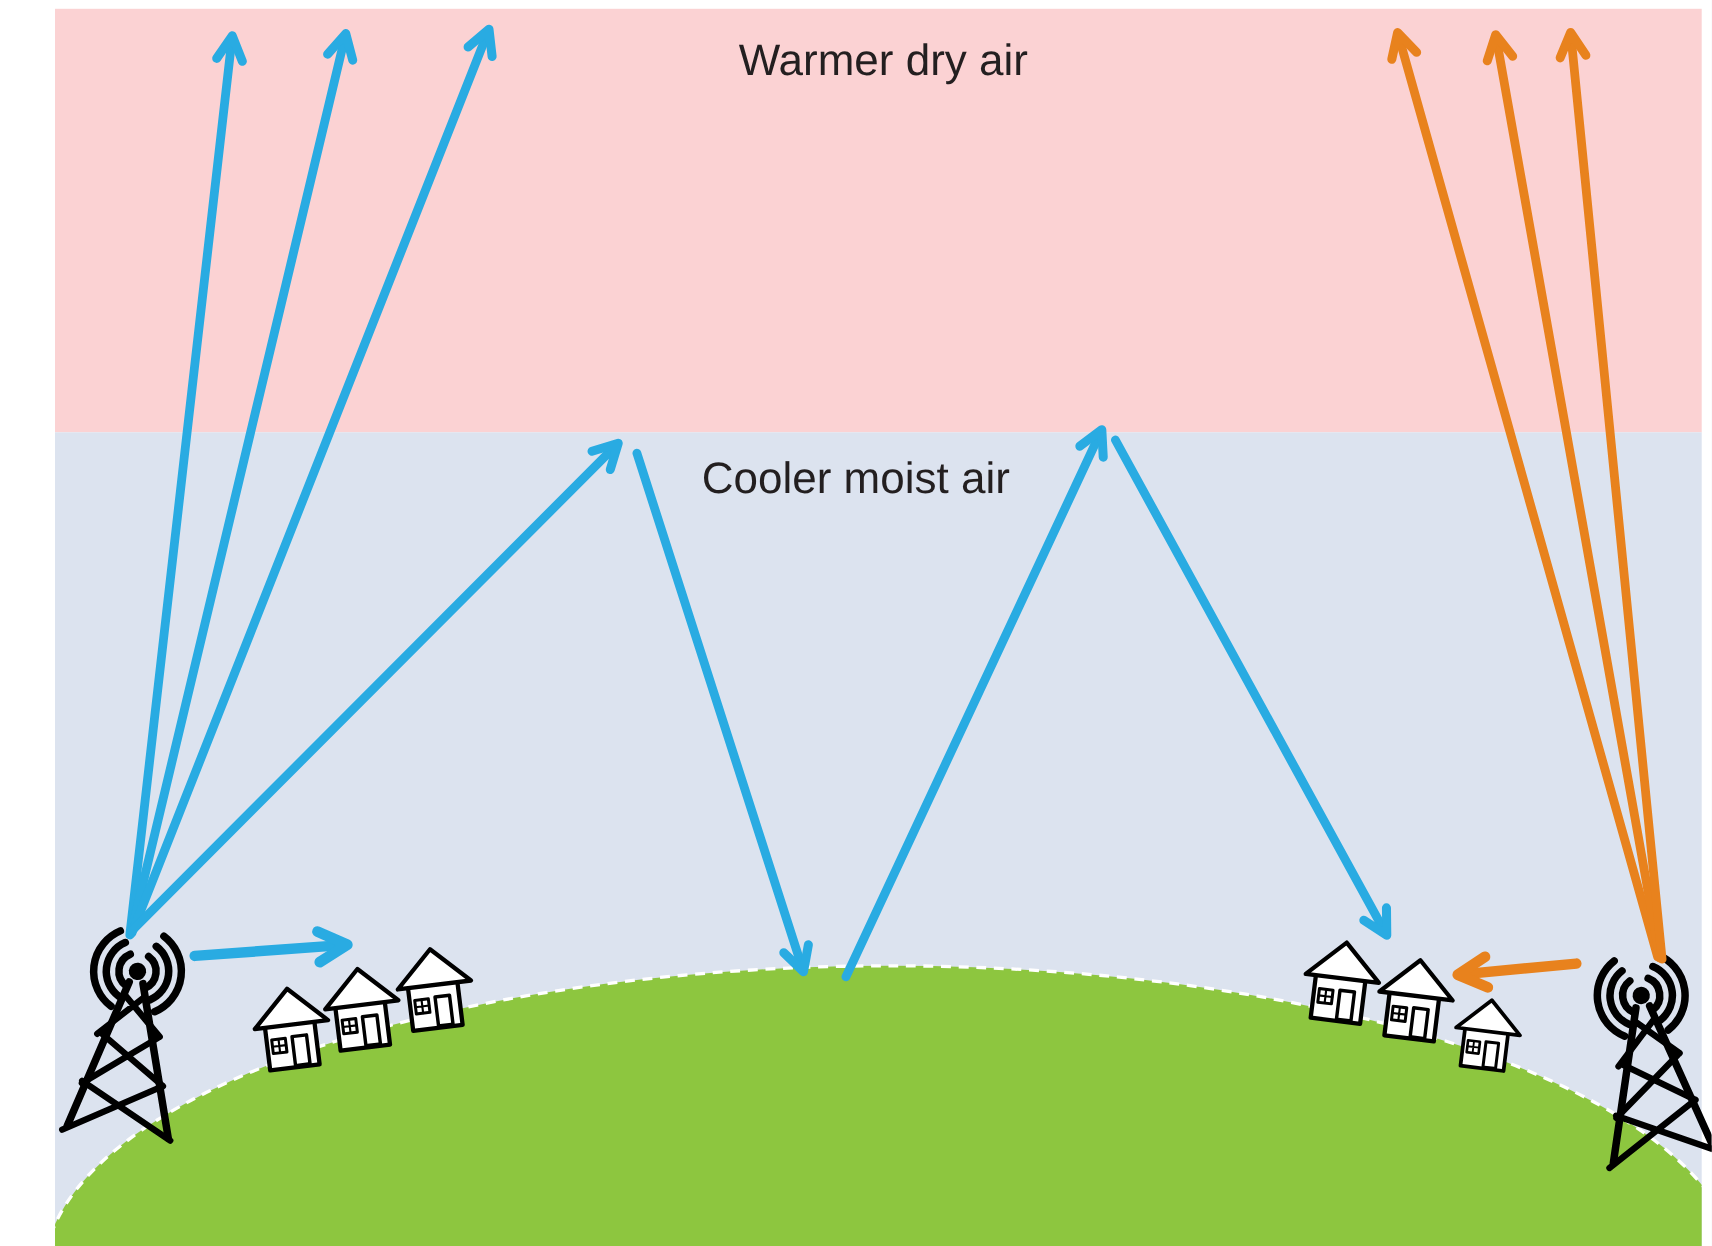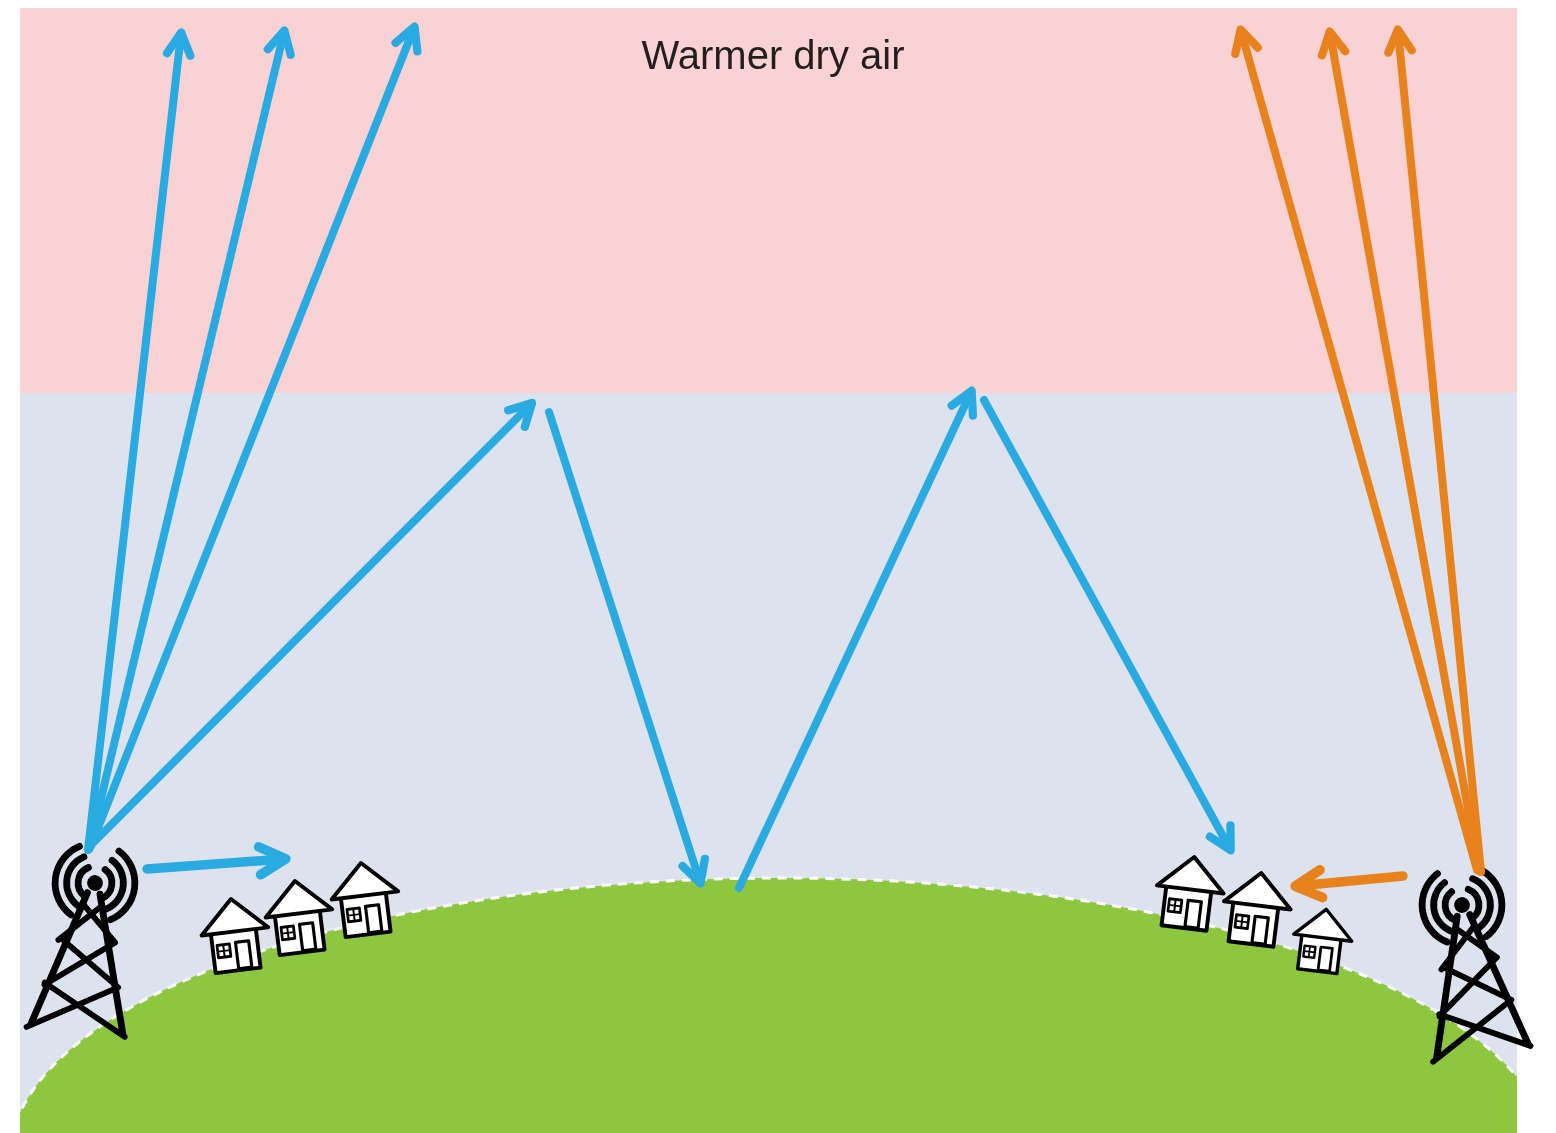--- a/index.html
+++ b/index.html
@@ -9,20 +9,21 @@
     width: 1556px;
     height: 1133px;
     overflow: hidden;
     font-family: "Liberation Sans", sans-serif;
   }
   .scene {
     position: relative;
     width: 1504px;
     height: 1133px;
     background: var(--page-white, #ffffff);
+    margin-left: 30px;
   }
   .scene svg.art {
     position: absolute;
     left: 0; top: 0;
     width: 1556px; height: 1133px;
     z-index: 1;
   }
   .sky-label {
     position: absolute;
     z-index: 2;
@@ -127,14 +128,15 @@
     <line class="arrow-blue w95" x1="147" y1="869" x2="284" y2="859" marker-end="url(#arrow-blue)"></line>
 
     <line class="arrow-orange w8" x1="1477" y1="870" x2="1241" y2="31" marker-end="url(#arrow-orange)"></line>
     <line class="arrow-orange w8" x1="1479" y1="871" x2="1330" y2="33" marker-end="url(#arrow-orange)"></line>
     <line class="arrow-orange w8" x1="1481" y1="872" x2="1398" y2="31" marker-end="url(#arrow-orange)"></line>
 
     <line class="arrow-orange w95" x1="1403" y1="876" x2="1297" y2="886" marker-end="url(#arrow-orange)"></line>
   </svg>
 
   <div class="sky-label" id="warm-label">Warmer dry air</div>
+  <div class="sky-label" id="cool-label">Cooler moist air</div>
 
 </div>
 
 </body></html>

